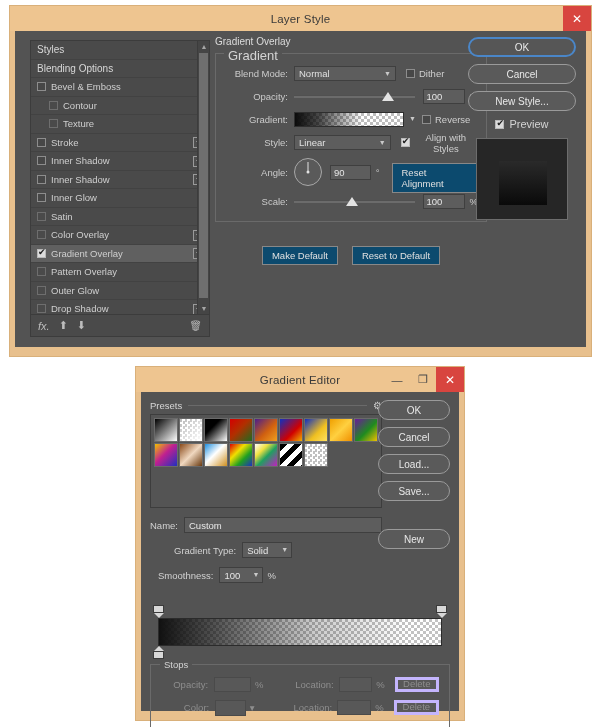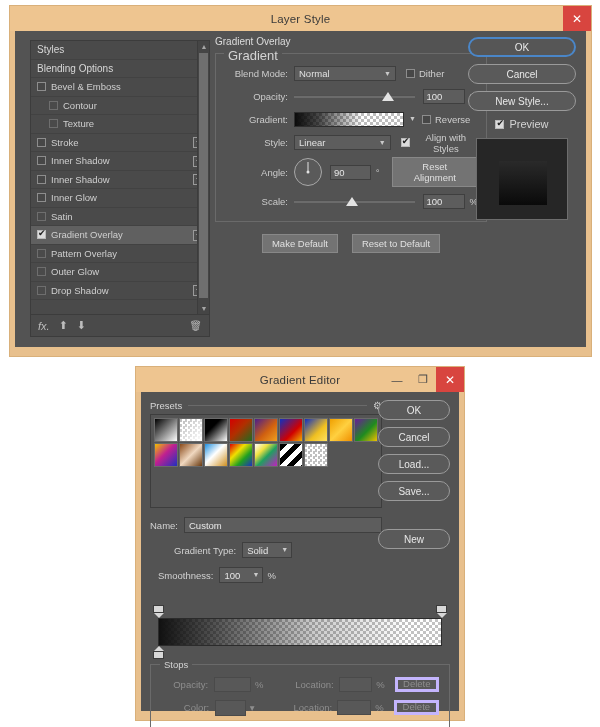--- a/index.html
+++ b/index.html
@@ -122,22 +122,22 @@
     width: 28px; height: 28px; border-radius: 50%; border: 1px solid #a8a8a8;
     background: #5a5a5a; position: relative; flex: none;
   }
   .dial .needle {
     position: absolute; left: 50%; top: 3px; width: 1px; height: 11px;
     background: #e2e2e2; transform: translateX(-50%);
   }
   .dial .hub { position: absolute; left: 50%; top: 50%; width: 3px; height: 3px;
     background: #e2e2e2; border-radius: 50%; transform: translate(-50%,-50%); }
   .btn {
-    background: #737373; border: 1px solid #888; color: #e0e0e0;
-    font-size: 9.5px; padding: 3px 9px; text-align: center;
+    background: #0c4a6e; border: 1px solid #888; color: #e0e0e0;
+    font-size: 9.5px; padding: 3px 9px; text-align: left; margin-top: 12px;
   }
   .btn-row { display: flex; gap: 14px; justify-content: center; margin-top: 12px; }
 
   
   .rightcol { position: absolute; right: 10px; top: 6px; width: 108px; }
   .pbtn {
     height: 20px; border-radius: 10px; border: 1px solid #9a9a9a;
     background: #5a5a5a; color: #e8e8e8; font-size: 10px;
     display: flex; align-items: center; justify-content: center; margin-bottom: 7px;
   }
@@ -275,20 +275,25 @@
             <span>Inner Shadow</span>
             <span class="plus-btn">+</span>
           </div>
           <div class="style-row">
             <span class="cb"></span>
             <span>Inner Glow</span>
           </div>
           <div class="style-row">
             <span class="cb dim"></span>
             <span>Satin</span>
+          </div>
+          <div class="style-row">
+            <span class="cb dim"></span>
+            <span>Color Overlay</span>
+            <span class="plus-btn">+</span>
           </div>
           <div class="style-row selected">
             <span class="cb checked"></span>
             <span>Gradient Overlay</span>
             <span class="plus-btn">+</span>
           </div>
           <div class="style-row">
             <span class="cb dim"></span>
             <span>Pattern Overlay</span>
           </div>

